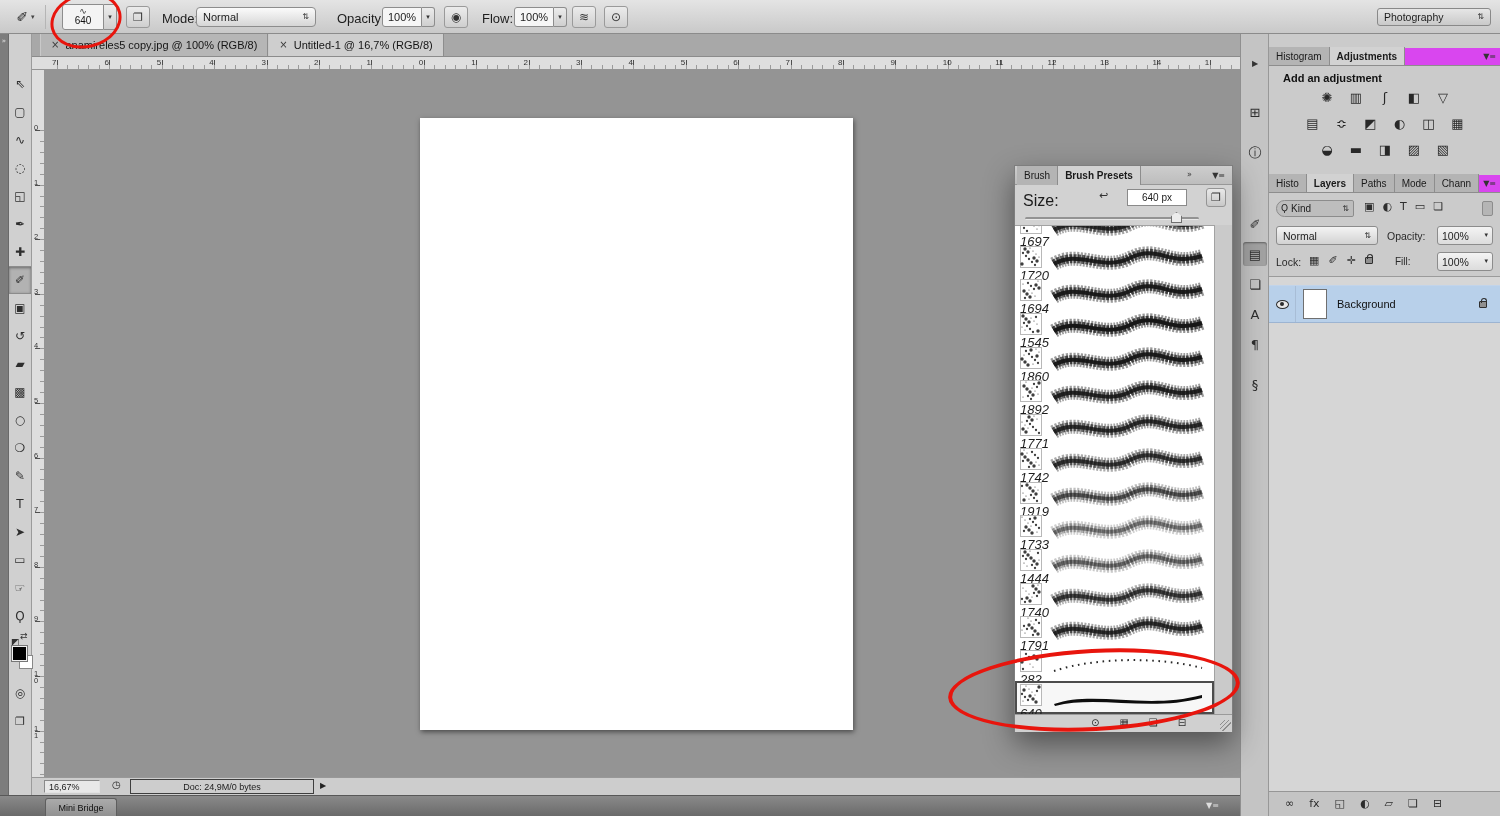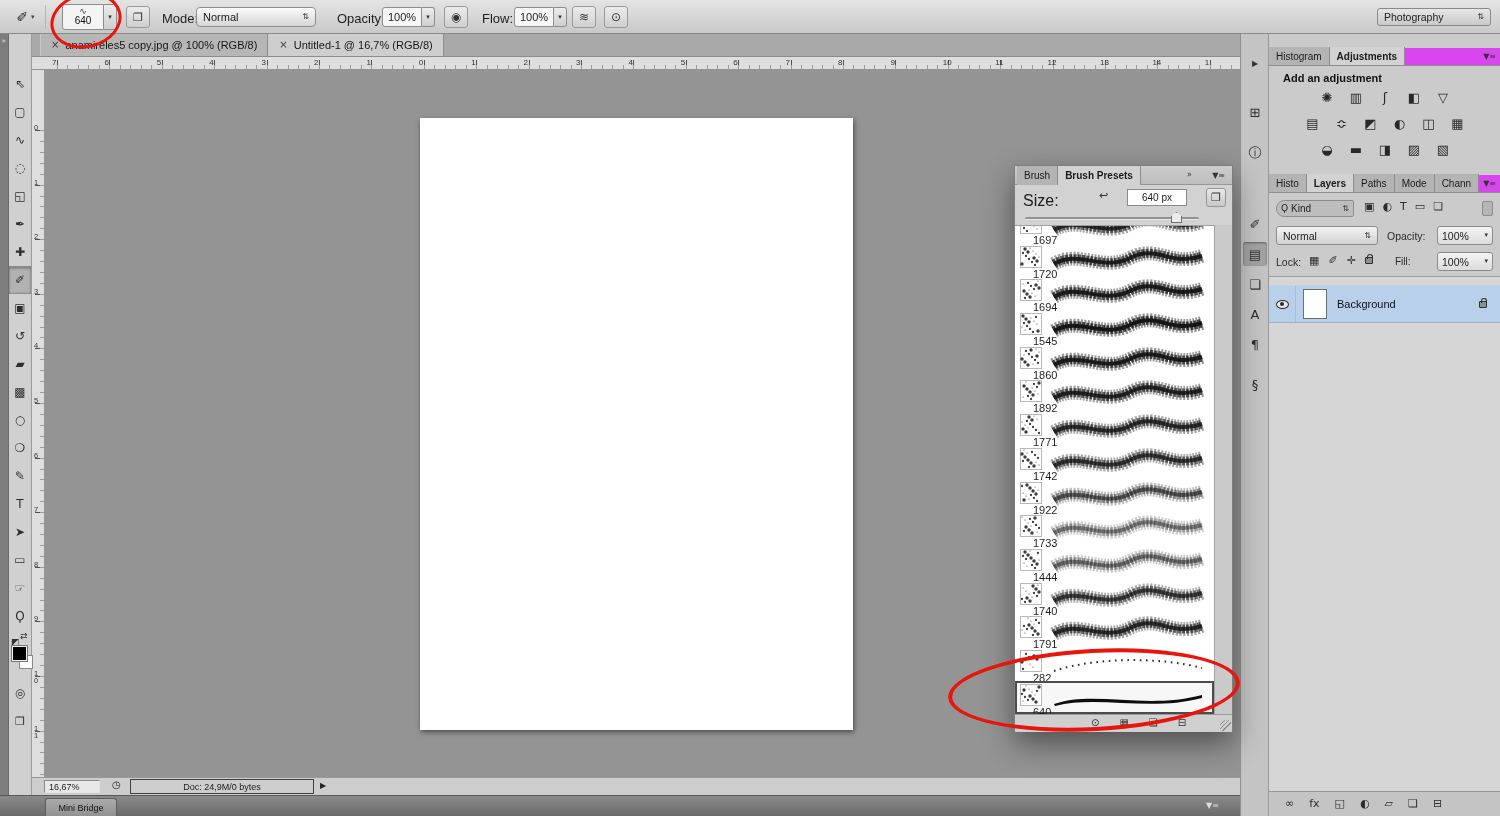--- a/index.html
+++ b/index.html
@@ -138,21 +138,21 @@
 #bp-size-box{position:absolute;left:112px;top:4px;width:60px;height:17px;background:#fff;border:1px solid #8a8a8a;display:flex;align-items:center;justify-content:center;font-size:10px;}
 #bp-brushbtn{position:absolute;left:191px;top:3px;width:20px;height:19px;border:1px solid #949494;border-radius:3px;background:linear-gradient(#e9e9e9,#c8c8c8);display:flex;align-items:center;justify-content:center;font-size:11px;color:#333;}
 #bp-slider{position:absolute;left:0;top:44px;width:217px;height:15px;}
 #bp-slider-track{position:absolute;left:10px;top:7px;width:174px;height:3px;background:#939393;border-bottom:1px solid #e8e8e8;border-radius:2px;}
 #bp-slider-thumb{position:absolute;left:156px;top:2px;width:11px;height:11px;background:#ececec;clip-path:polygon(50% 0,100% 38%,100% 100%,0 100%,0 38%);box-shadow:inset 0 0 0 1px #6f6f6f;}
 #bp-list{position:absolute;left:0;top:59px;width:199px;height:489px;background:#fff;border-top:1px solid #a2a2a2;overflow:hidden;}
 #brush-rows{margin-top:-17px;}
 .brush-row{position:relative;height:33.7px;}
 .brush-row.selected{box-shadow:inset 0 0 0 2px #4c4c4c;background:#f7f7f7;}
 .b-thumb{position:absolute;left:5px;top:3px;}
-.b-num{position:absolute;left:18px;top:25px;font-size:11px;color:#1e1e1e;}
+.b-num{position:absolute;left:5px;top:25px;font-size:13px;color:#1e1e1e;font-style:italic;}
 .b-stroke{position:absolute;left:31px;top:2px;}
 #bp-scrollbar{position:absolute;left:199px;top:59px;width:18px;height:489px;background:#cacaca;border-left:1px solid #a2a2a2;}
 #bp-footer{position:absolute;left:0;top:548px;width:217px;height:18px;background:#d0d0d0;border-top:1px solid #9a9a9a;}
 #bp-footer-icons{position:absolute;left:76px;top:3px;display:flex;gap:20px;}
 .bpf-icon{font-size:10px;color:#2e2e2e;}
 #bp-grip{position:absolute;right:1px;bottom:1px;width:11px;height:11px;background:linear-gradient(135deg,transparent 0 3px,#8e8e8e 3px 4px,transparent 4px 6px,#8e8e8e 6px 7px,transparent 7px 9px,#8e8e8e 9px 10px,transparent 10px);}
 
 
 .red-ellipse{position:absolute;border-radius:50%;pointer-events:none;z-index:60;}
 #red-ellipse-1{left:50px;top:-7px;width:72px;height:55px;border:3px solid #e8150d;transform:rotate(-14deg);}
@@ -737,21 +737,21 @@
               <circle cx="17" cy="19" r="1.15" fill="#1c1c1c" opacity="0.85"></circle>
               <circle cx="10" cy="6" r="1.70" fill="#1c1c1c" opacity="0.85"></circle>
               <circle cx="3" cy="11" r="0.60" fill="#1c1c1c" opacity="0.85"></circle>
               <circle cx="14" cy="16" r="1.15" fill="#1c1c1c" opacity="0.85"></circle>
               <circle cx="7" cy="3" r="1.70" fill="#1c1c1c" opacity="0.85"></circle>
               <circle cx="18" cy="8" r="0.60" fill="#1c1c1c" opacity="0.85"></circle>
               <circle cx="11" cy="13" r="1.15" fill="#1c1c1c" opacity="0.85"></circle>
               <circle cx="4" cy="18" r="1.70" fill="#1c1c1c" opacity="0.85"></circle>
               <circle cx="15" cy="5" r="0.60" fill="#1c1c1c" opacity="0.85"></circle>
             </svg></span>
-          <span class="b-num">1922</span>
+          <span class="b-num">1919</span>
           <span class="b-stroke"><svg width="164" height="30">
               <path d="M8,19 C32,4 56,27 84,13 S124,22 156,11" fill="none" stroke="#161616" stroke-width="14" stroke-dasharray="2 1.4" opacity="0.28"></path>
               <path d="M8,19 C32,4 56,27 84,13 S124,22 156,11" fill="none" stroke="#161616" stroke-width="9" stroke-dasharray="3 1.1" opacity="0.46"></path>
               <path d="M8,19 C32,4 56,27 84,13 S124,22 156,11" fill="none" stroke="#161616" stroke-width="4" opacity="0.62"></path>
             </svg></span>
         </div>
         <div class="brush-row">
           <span class="b-thumb"><svg width="22" height="22">
               <rect x="0.5" y="0.5" width="21" height="21" fill="#ffffff" stroke="#b8b8b8"></rect>
               <circle cx="11" cy="11" r="0.60" fill="#1c1c1c" opacity="0.85"></circle>

